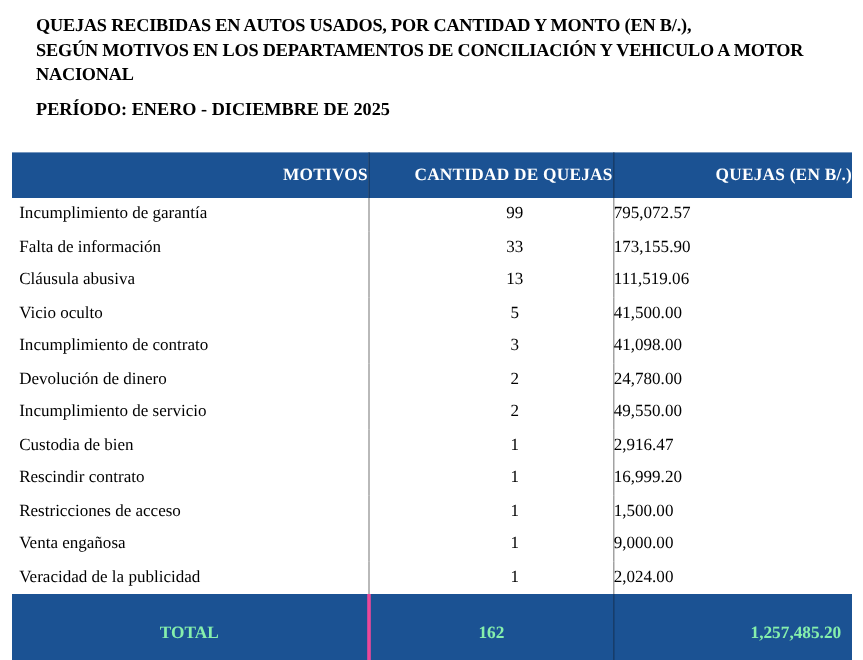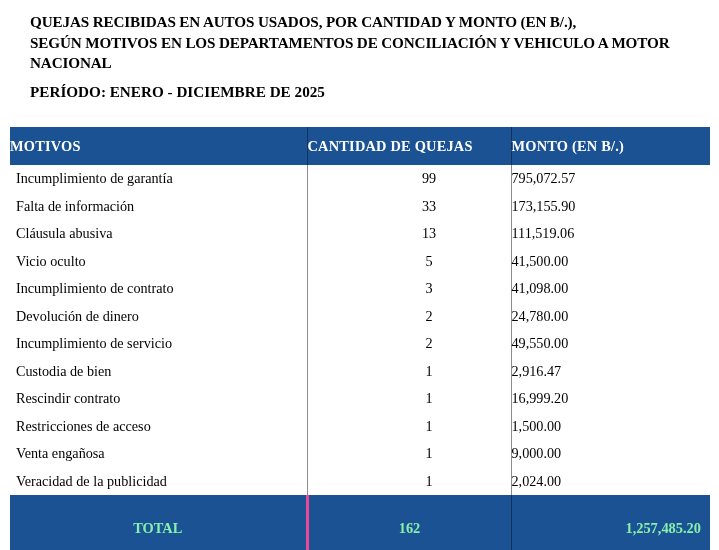--- a/index.html
+++ b/index.html
@@ -60,21 +60,21 @@
   table.data col.c-motivos { width: 297px; }
   table.data col.c-cantidad { width: 204px; }
   table.data col.c-monto { width: 199px; }
 
   thead th {
     background: #1b5293;
     color: #ffffff;
     font-weight: bold;
     font-size: 14.4px;
     height: 38px;
-    text-align: left;
+    text-align: right;
     vertical-align: middle;
     padding: 0;
     border: none;
     letter-spacing: 0.2px;
   }
   thead th.col-div {
     border-left: 1px solid #10325c;
   }
 
   tbody td {
@@ -138,21 +138,21 @@
     <table class="data">
       <colgroup>
         <col class="c-motivos">
         <col class="c-cantidad">
         <col class="c-monto">
       </colgroup>
       <thead>
         <tr>
           <th>MOTIVOS</th>
           <th class="col-div">CANTIDAD DE QUEJAS</th>
-          <th class="col-div">MONTO (EN B/.)</th>
+          <th class="col-div">QUEJAS (EN B/.)</th>
         </tr>
       </thead>
       <tbody>
         <tr>
           <td class="motivo">Incumplimiento de garantía</td>
           <td class="cantidad">99</td>
           <td class="monto">795,072.57</td>
         </tr>
         <tr>
           <td class="motivo">Falta de información</td>

